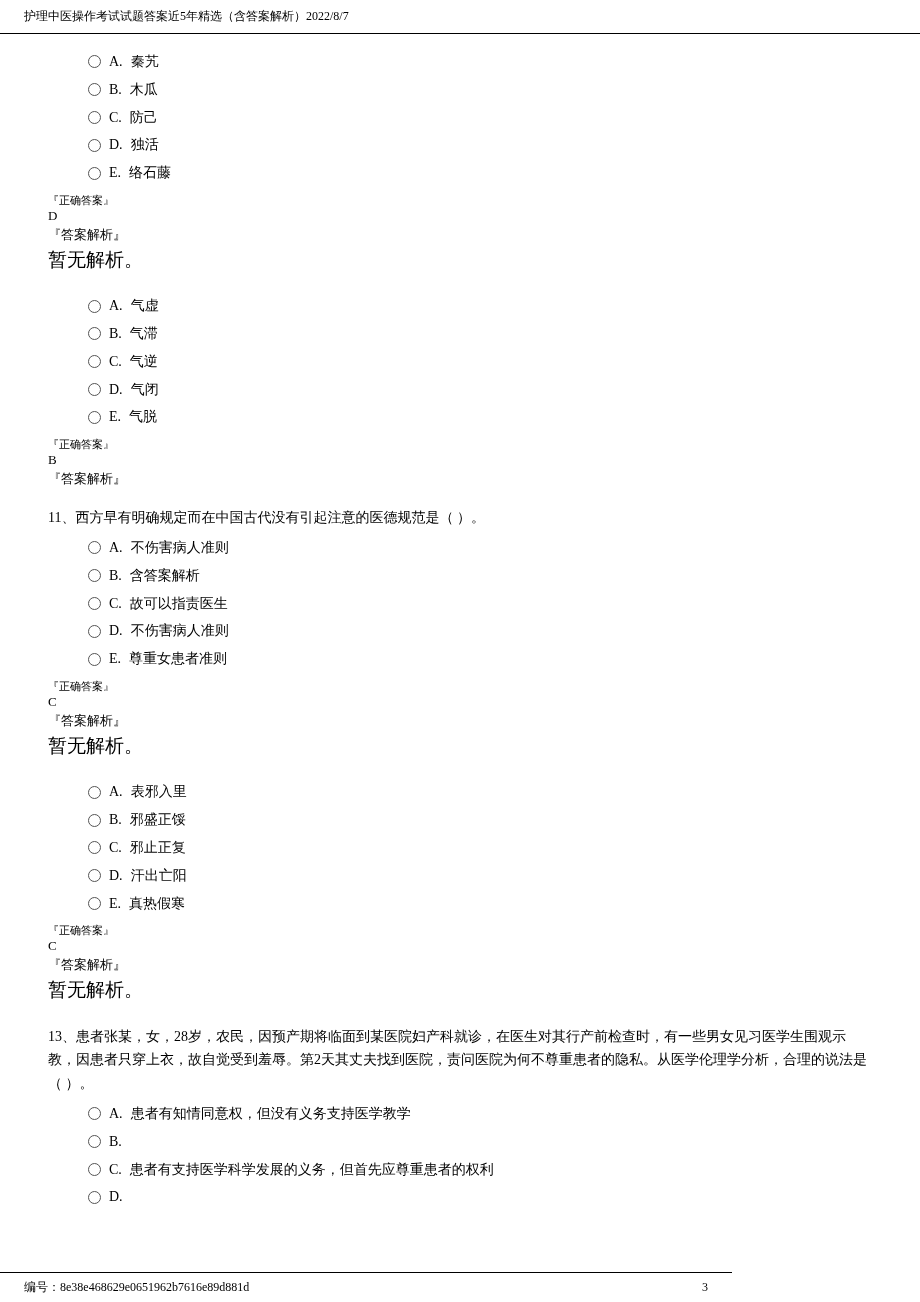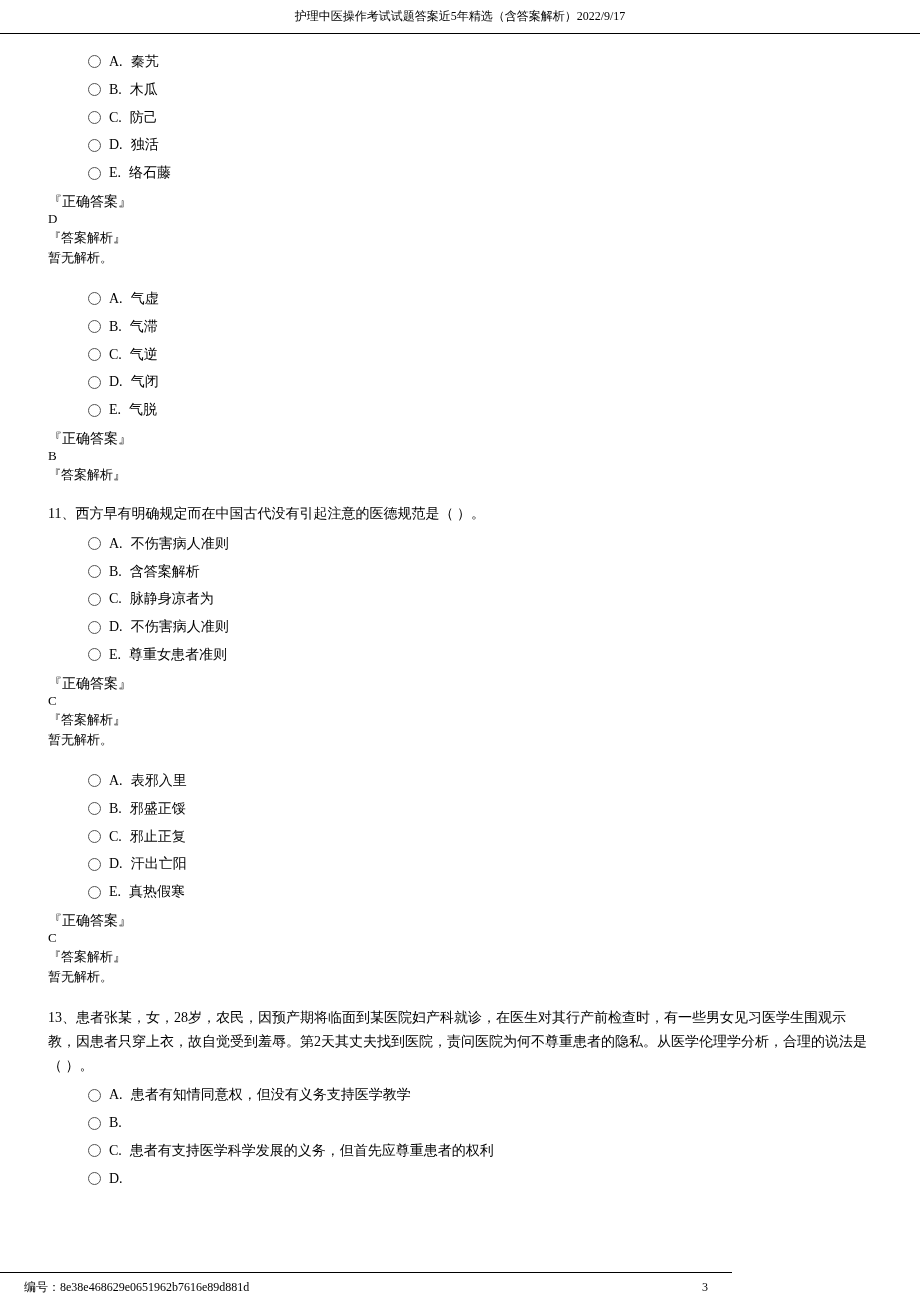--- a/index.html
+++ b/index.html
@@ -8,21 +8,21 @@
       font-size: 14px;
       color: #000;
       background: #fff;
       width: 920px;
       min-height: 1302px;
       position: relative;
       padding: 0;
     }
     .page-header {
       display: flex;
-      justify-content: center;
+      justify-content: flex-start;
       align-items: center;
       padding: 8px 24px;
       border-bottom: 1px solid #000;
       font-size: 12px;
     }
     .page-content {
       padding: 16px 48px 60px 48px;
     }
     .question-block {
       margin-bottom: 18px;
@@ -46,31 +46,31 @@
       border: 1px solid #555;
       border-radius: 50%;
       display: inline-block;
       margin-right: 8px;
       flex-shrink: 0;
     }
     .answer-section {
       margin: 8px 0 4px 0;
     }
     .answer-label {
-      font-size: 14px;
+      font-size: 11px;
     }
     .answer-value {
       font-size: 13px;
       margin-bottom: 2px;
     }
     .analysis-label {
       font-size: 13px;
     }
     .analysis-text {
-      font-size: 13px;
+      font-size: 19px;
       margin-bottom: 14px;
       line-height: 1.7;
     }
     .page-footer {
       position: fixed;
       bottom: 0;
       left: 0;
       width: 732px;
       display: flex;
       justify-content: space-between;
@@ -79,21 +79,21 @@
       border-top: 1px solid #000;
       font-size: 12px;
       background: #fff;
     }
   </style>
 </head>
 <body>
 
 <div class="page-header">
   <span>护理中医操作考试试题答案近5年精选（含答案解析）</span>
-  <span>2022/9/17</span>
+  <span>2022/8/7</span>
 </div>
 
 <div class="page-content">
     <div class="question-block">
       <div class="options">
         <div class="option-row">
           <span class="radio-circle"></span>
           <span style="margin-right: 8px;">A.</span>
           <span>秦艽</span>
         </div>
@@ -168,21 +168,21 @@
           <span>不伤害病人准则</span>
         </div>
         <div class="option-row">
           <span class="radio-circle"></span>
           <span style="margin-right: 8px;">B.</span>
           <span>含答案解析</span>
         </div>
         <div class="option-row">
           <span class="radio-circle"></span>
           <span style="margin-right: 8px;">C.</span>
-          <span>脉静身凉者为</span>
+          <span>故可以指责医生</span>
         </div>
         <div class="option-row">
           <span class="radio-circle"></span>
           <span style="margin-right: 8px;">D.</span>
           <span>不伤害病人准则</span>
         </div>
         <div class="option-row">
           <span class="radio-circle"></span>
           <span style="margin-right: 8px;">E.</span>
           <span>尊重女患者准则</span>

